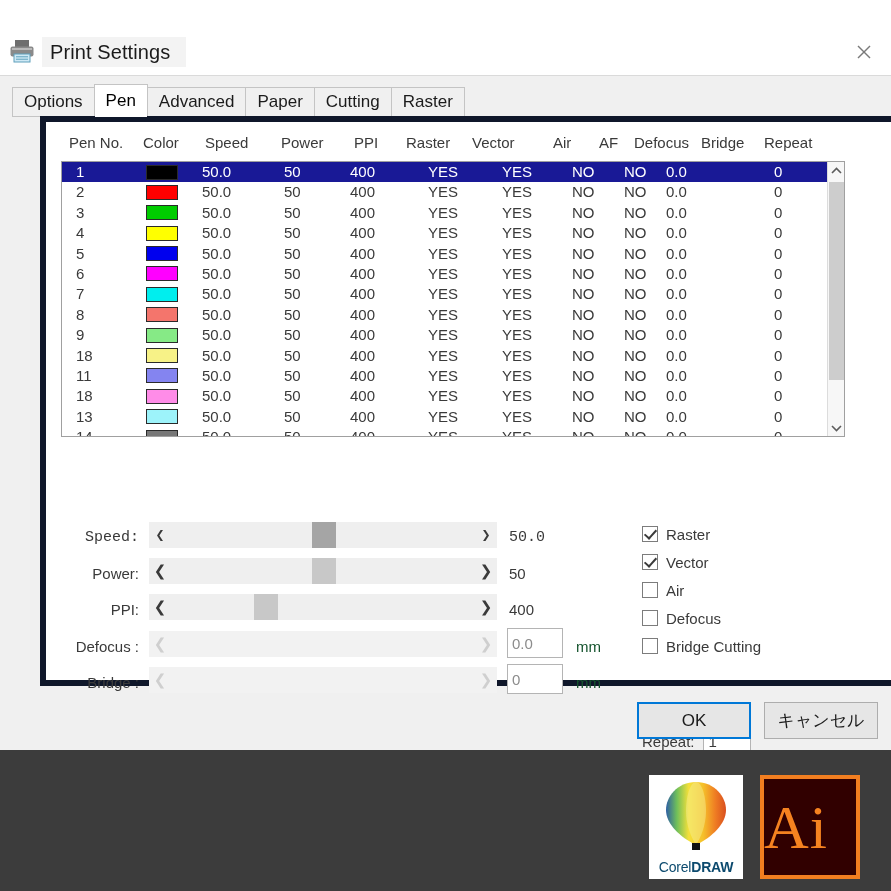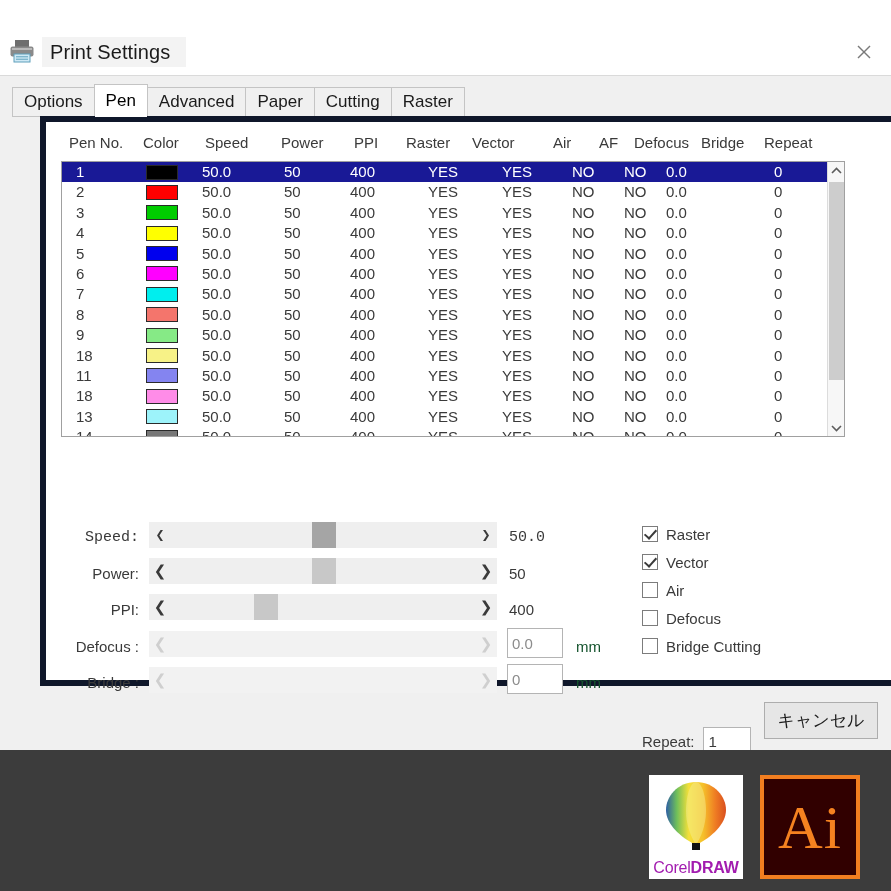--- a/index.html
+++ b/index.html
@@ -248,29 +248,29 @@
     position: absolute; left: 0; top: 750px; width: 891px; height: 141px;
     background: #3c3c3c;
   }
   .corel-tile {
     position: absolute; left: 649px; top: 775px;
     width: 94px; height: 104px; background: #ffffff;
     display: flex; flex-direction: column; align-items: center; justify-content: flex-start;
     padding-top: 4px;
   }
   .corel-text {
-    font-size: 16px; color: #a21caf; font-weight: 700;
+    font-size: 14px; color: #0c4a6e; font-weight: 700;
     margin-top: 4px; letter-spacing: -.2px;
   }
   .corel-text .light { font-weight: 400; }
   .ai-tile {
     position: absolute; left: 760px; top: 775px;
     width: 100px; height: 104px;
     background: #310000; border: 4px solid #f27e20;
-    display: flex; align-items: center; justify-content: center;
+    display: flex; align-items: center; justify-content: flex-start;
   }
   .ai-text {
     font-family: "Liberation Serif", serif;
     font-size: 62px; color: #f58220; line-height: 1;
     letter-spacing: 1px;
   }
 </style>
 </head>
 <body>
 
@@ -606,20 +606,21 @@
             <span>Bridge Cutting</span>
           </div>
         </div>
 
       <div class="repeat-row">
         <span>Repeat:</span>
         <span class="repeat-input">1</span>
       </div>
     </div>
 
+    <div class="btn btn-ok">OK</div>
     <div class="btn btn-cancel">キャンセル</div>
   </div>
 
   <div class="bottom-strip"></div>
 
   <div class="corel-tile">
     <svg width="72" height="76" viewBox="0 0 72 76">
       <defs>
         <linearGradient id="g1" x1="0" y1="0" x2="1" y2="0">
           <stop offset="0" stop-color="#2e5fa3"></stop>

